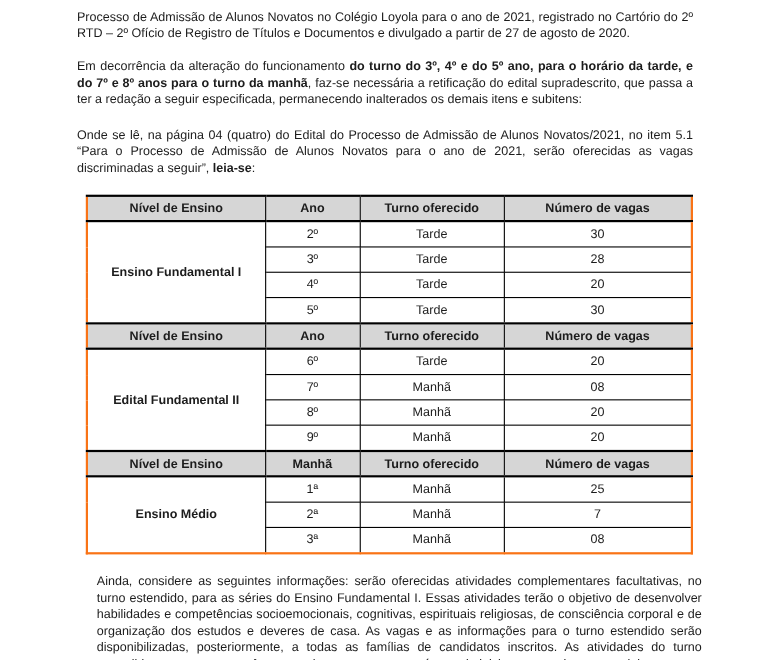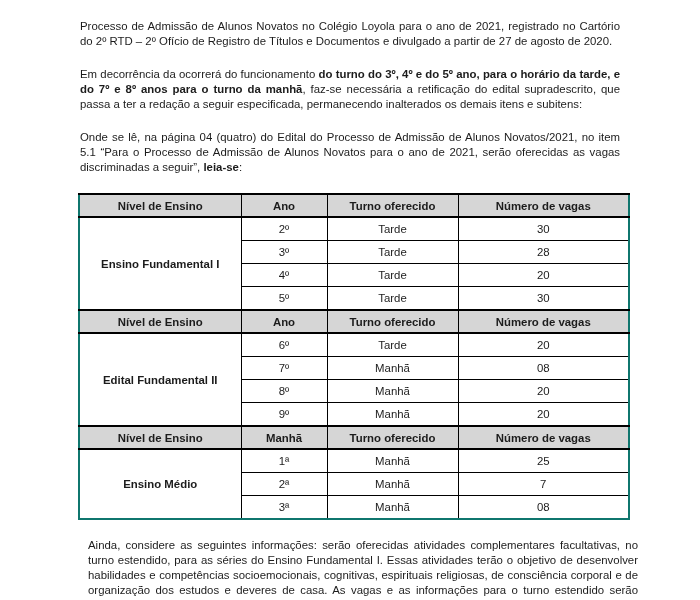--- a/index.html
+++ b/index.html
@@ -4,34 +4,34 @@
 <style>
   html, body { margin: 0; padding: 0; }
   body {
     width: 700px; height: 600px; overflow: hidden;
     background: #ffffff;
     font-family: "Liberation Sans", sans-serif;
     color: #1c1c1c;
   }
   .page { padding: 1px 62px 0 62px; }
   .para {
-    margin: 18px;
+    margin: 8px;
     font-size: 11.4px;
     line-height: 15px;
     text-align: justify;
   }
   .mt1 { margin-top: 15px; }
   .mt2 { margin-top: 17px; }
   .b { font-weight: bold; }
   table.vt {
     border-collapse: collapse;
     table-layout: fixed;
     width: 550px;
     margin: 16px 0 0 16px;
-    border: 2px solid #0f766e;
+    border: 2px solid #f97316;
   }
   .vt th, .vt td {
     border: 1px solid #000000;
     text-align: center;
     vertical-align: middle;
     padding: 0;
     font-size: 11.4px;
     overflow: hidden;
     white-space: nowrap;
   }
@@ -46,21 +46,21 @@
   .vt td.level { font-weight: bold; }
   .closing { margin: 18px 0 0 26px; }
 </style>
 </head>
 <body>
 
 <div class="page">
 
   <p class="para"><span>Processo de Admissão de Alunos Novatos no Colégio Loyola para o ano de 2021, registrado no Cartório do 2º RTD – 2º Ofício de Registro de Títulos e Documentos e divulgado a partir de 27 de agosto de 2020.</span></p>
 
-  <p class="para mt1"><span>Em decorrência da ocorrerá do funcionamento </span><span class="b">do turno do 3º, 4º e do 5º ano, para o horário da tarde, e do 7º e 8º anos para o turno da manhã</span><span>, faz-se necessária a retificação do edital supradescrito, que passa a ter a redação a seguir especificada, permanecendo inalterados os demais itens e subitens:</span></p>
+  <p class="para mt1"><span>Em decorrência da alteração do funcionamento </span><span class="b">do turno do 3º, 4º e do 5º ano, para o horário da tarde, e do 7º e 8º anos para o turno da manhã</span><span>, faz-se necessária a retificação do edital supradescrito, que passa a ter a redação a seguir especificada, permanecendo inalterados os demais itens e subitens:</span></p>
 
   <p class="para mt2"><span>Onde se lê, na página 04 (quatro) do Edital do Processo de Admissão de Alunos Novatos/2021, no item 5.1 “Para o Processo de Admissão de Alunos Novatos para o ano de 2021, serão oferecidas as vagas discriminadas a seguir”, </span><span class="b">leia-se</span><span>:</span></p>
 
   <table class="vt">
     <colgroup>
       <col style="width:162px">
       <col style="width:86px">
       <col style="width:131px">
       <col style="width:171px">
     </colgroup>

